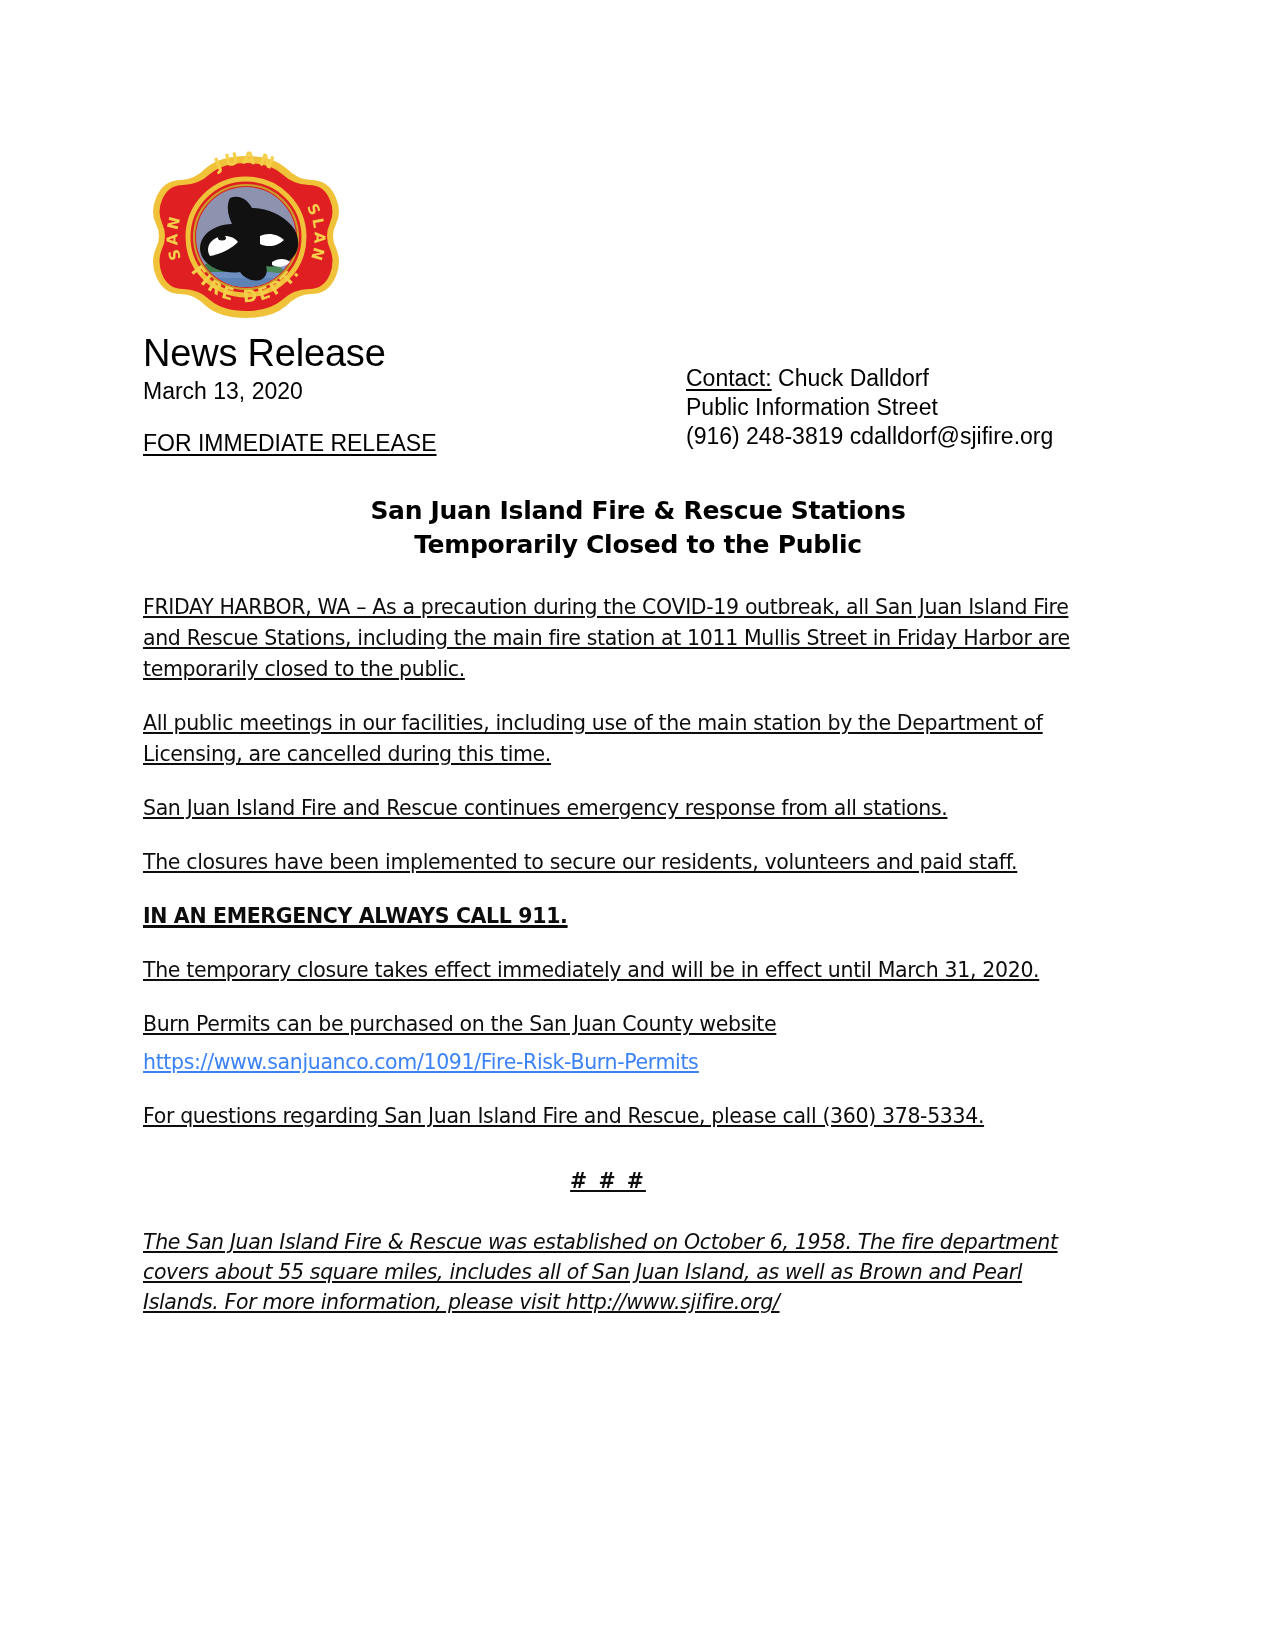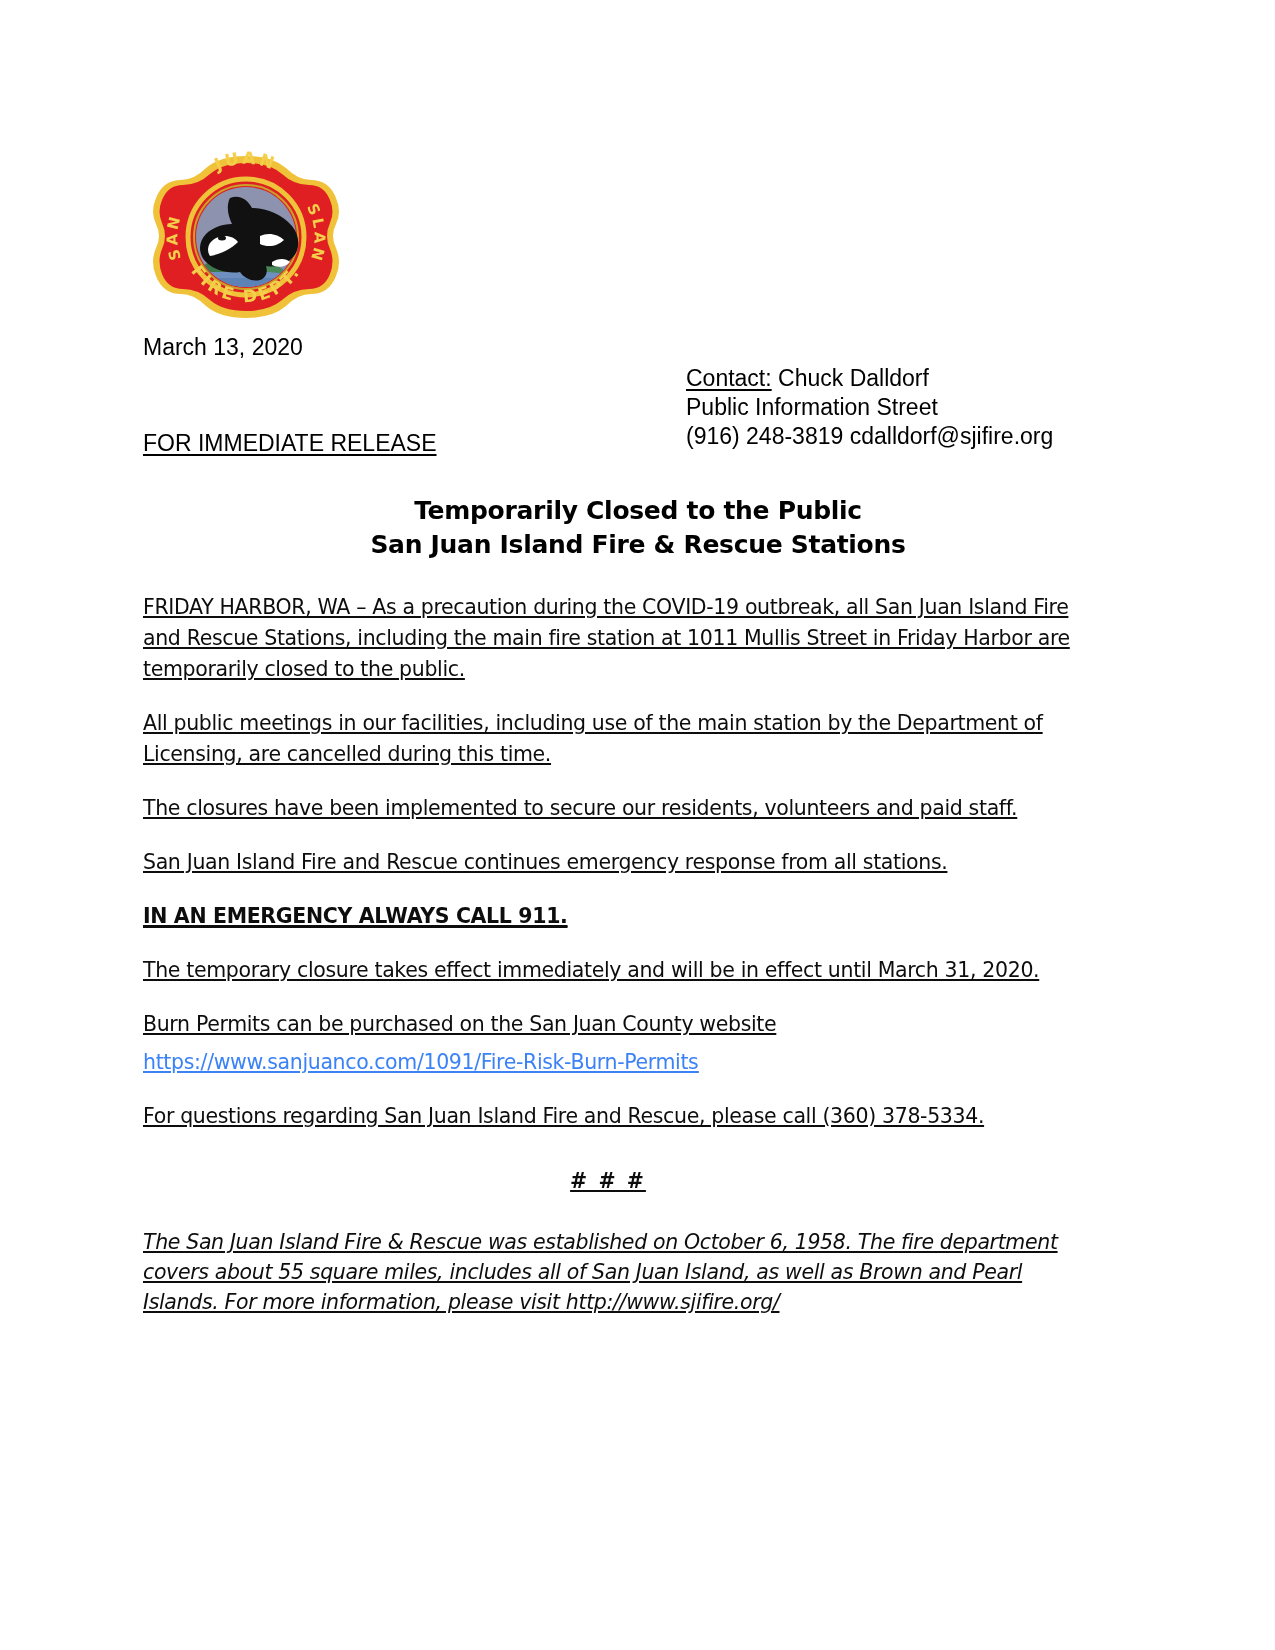--- a/index.html
+++ b/index.html
@@ -198,41 +198,42 @@
       <g fill="#f4cf4a" font-family="DejaVu Sans, sans-serif" font-weight="bold" font-size="17" letter-spacing="3">
         <text><textPath href="#topArc" startOffset="50%" text-anchor="middle">JUAN</textPath></text>
         <text><textPath href="#botArc" startOffset="50%" text-anchor="middle">FIRE DEPT.</textPath></text>
         <text font-size="15"><textPath href="#leftArc" startOffset="50%" text-anchor="middle">SAN</textPath></text>
         <text font-size="15"><textPath href="#rightArc" startOffset="50%" text-anchor="middle">ISLAND</textPath></text>
       </g>
     </svg>
   </div>
 
   <div class="header-block">
+    <div class="news-title">News Release</div>
     <div class="date-line">March 13, 2020</div>
   </div>
 
   <div class="fir-line">FOR IMMEDIATE RELEASE</div>
 
   <div class="contact-block">
     <div><span class="u">Contact:</span> <span>Chuck Dalldorf</span></div>
     <div>Public Information Street</div>
     <div><span>(916) 248-3819</span> <span>cdalldorf@sjifire.org</span></div>
   </div>
 
   <div class="headline">
+    <div>San Juan Island Fire &amp; Rescue Stations</div>
     <div>Temporarily Closed to the Public</div>
-    <div>San Juan Island Fire &amp; Rescue Stations</div>
   </div>
 
   <div class="body-block">
     <p>FRIDAY HARBOR, WA – As a precaution during the COVID-19 outbreak, all San Juan Island Fire and Rescue Stations, including the main fire station at 1011 Mullis Street in Friday Harbor are temporarily closed to the public.</p>
     <p>All public meetings in our facilities, including use of the main station by the Department of Licensing, are cancelled during this time.</p>
+    <p>San Juan Island Fire and Rescue continues emergency response from all stations.</p>
     <p>The closures have been implemented to secure our residents, volunteers and paid staff.</p>
-    <p>San Juan Island Fire and Rescue continues emergency response from all stations.</p>
     <p><span class="emph">IN AN EMERGENCY ALWAYS CALL 911.</span></p>
     <p>The temporary closure takes effect immediately and will be in effect until March 31, 2020.</p>
     <p class="tight">Burn Permits can be purchased on the San Juan County website</p>
     <p><a class="link" href="#">https://www.sanjuanco.com/1091/Fire-Risk-Burn-Permits</a></p>
     <p>For questions regarding San Juan Island Fire and Rescue, please call (360) 378-5334.</p>
     <p class="hashes"># # #</p>
     <p class="footer-note">The San Juan Island Fire &amp; Rescue was established on October 6, 1958. The fire department covers about 55 square miles, includes all of San Juan Island, as well as Brown and Pearl Islands. For more information, please visit http://www.sjifire.org/</p>
   </div>
 
 </div>

